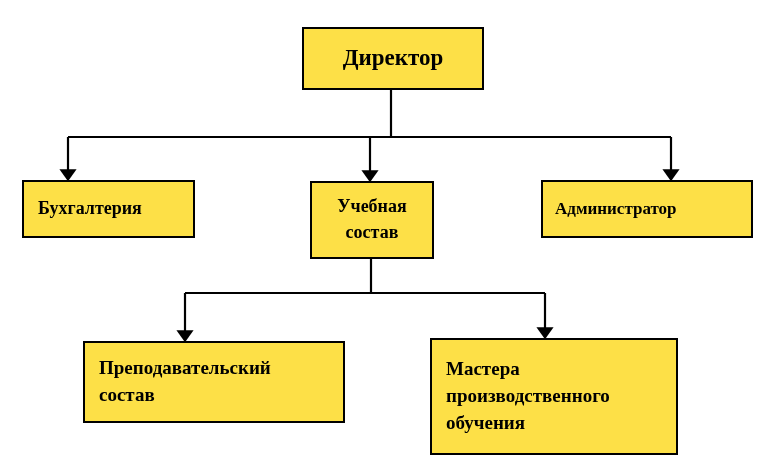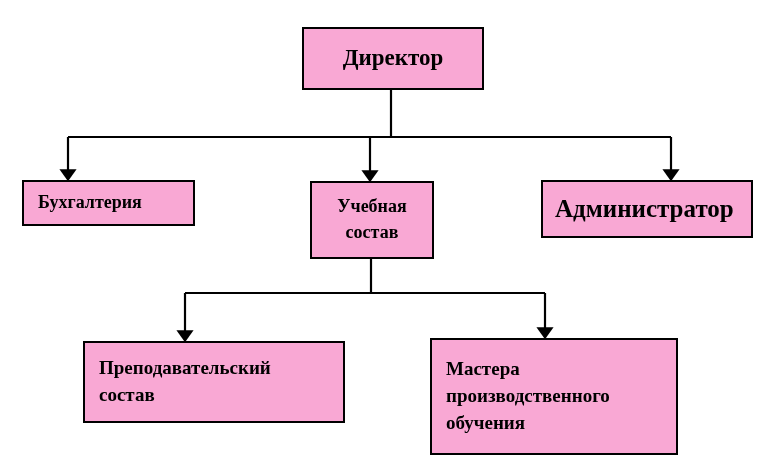--- a/index.html
+++ b/index.html
@@ -21,21 +21,21 @@
     position: absolute;
     left: 0;
     top: 0;
     width: 773px;
     height: 476px;
   }
   .node {
     position: absolute;
     box-sizing: border-box;
     border: 2px solid #000000;
-    background: #f9a8d4;
+    background: #fde047;
     color: #000000;
     font-weight: bold;
     font-size: 20px;
     line-height: 1.42;
     display: flex;
     flex-direction: column;
     justify-content: center;
   }
   .node.center {
     align-items: center;
@@ -45,23 +45,23 @@
     align-items: flex-start;
     text-align: left;
     padding-left: 12px;
   }
   .node-line {
     display: block;
     white-space: nowrap;
   }
   
   #node-director   { left: 302px; top: 27px;  width: 182px; height: 63px;  font-size: 23px; }
-  #node-accounting { left: 22px;  top: 180px; width: 173px; height: 46px;  font-size: 18px; padding-left: 14px; }
+  #node-accounting { left: 22px;  top: 180px; width: 173px; height: 58px;  font-size: 18px; padding-left: 14px; }
   #node-academic   { left: 310px; top: 181px; width: 124px; height: 78px;  font-size: 18px; text-align: right; }
-  #node-admin      { left: 541px; top: 180px; width: 212px; height: 58px;  font-size: 25px; }
+  #node-admin      { left: 541px; top: 180px; width: 212px; height: 58px;  font-size: 17px; }
   #node-teachers   { left: 83px;  top: 341px; width: 262px; height: 82px;  font-size: 19px; padding-left: 14px; }
   #node-masters    { left: 430px; top: 338px; width: 248px; height: 117px; font-size: 19px; padding-left: 14px; }
 </style>
 </head>
 <body>
 
 <div id="canvas">
 
   <svg class="connectors" viewBox="0 0 773 476" width="773" height="476" aria-hidden="true">
     <defs>

